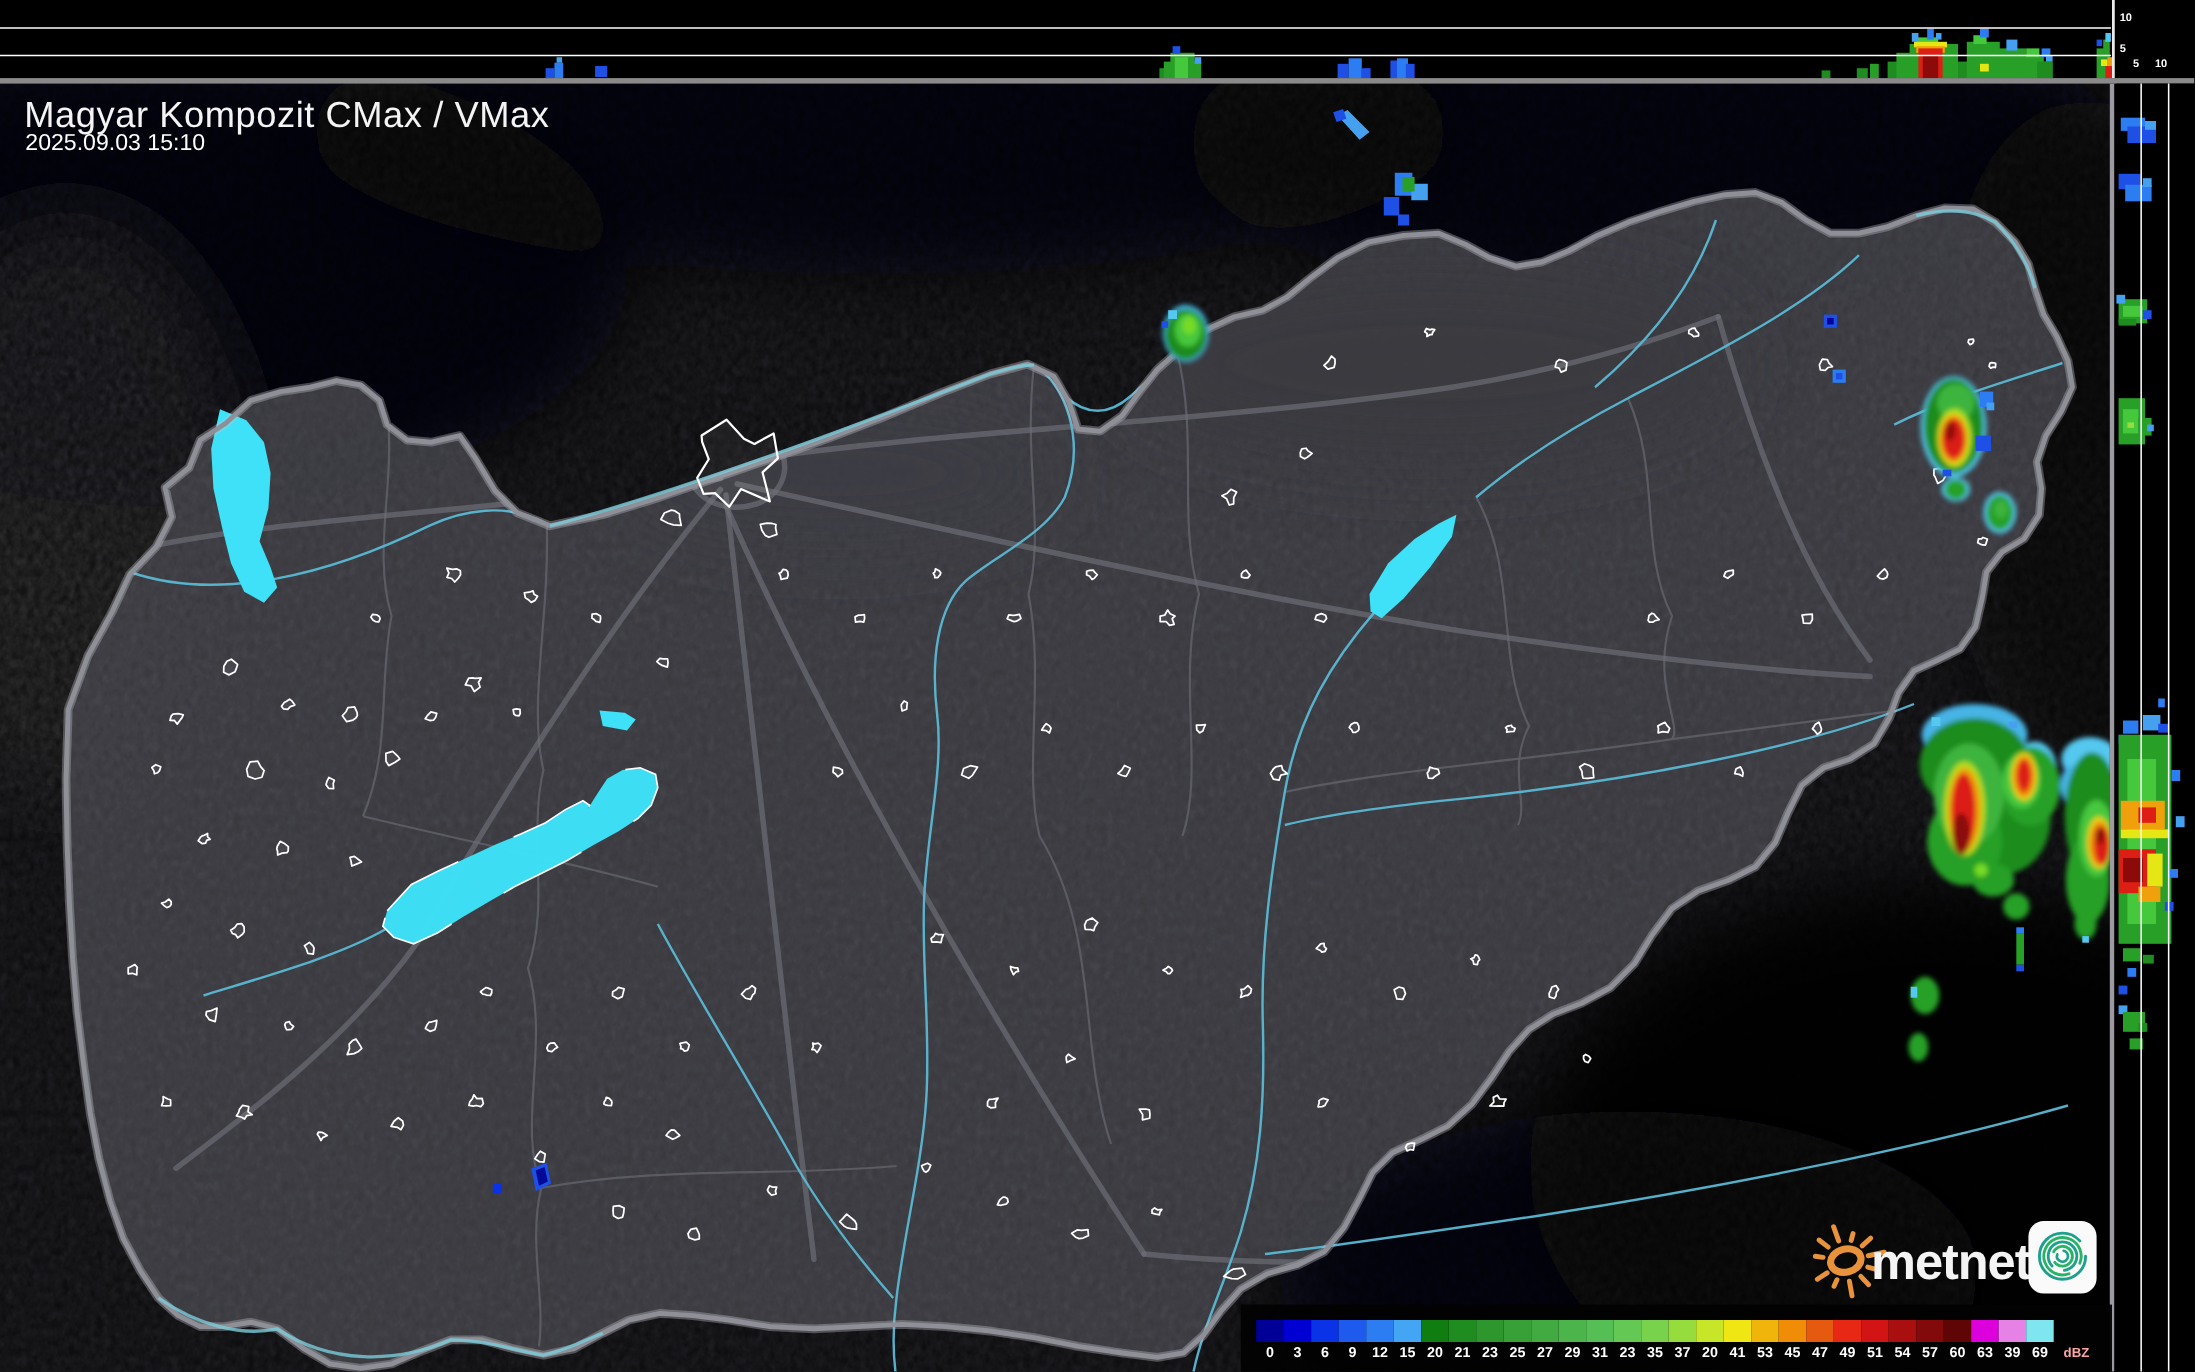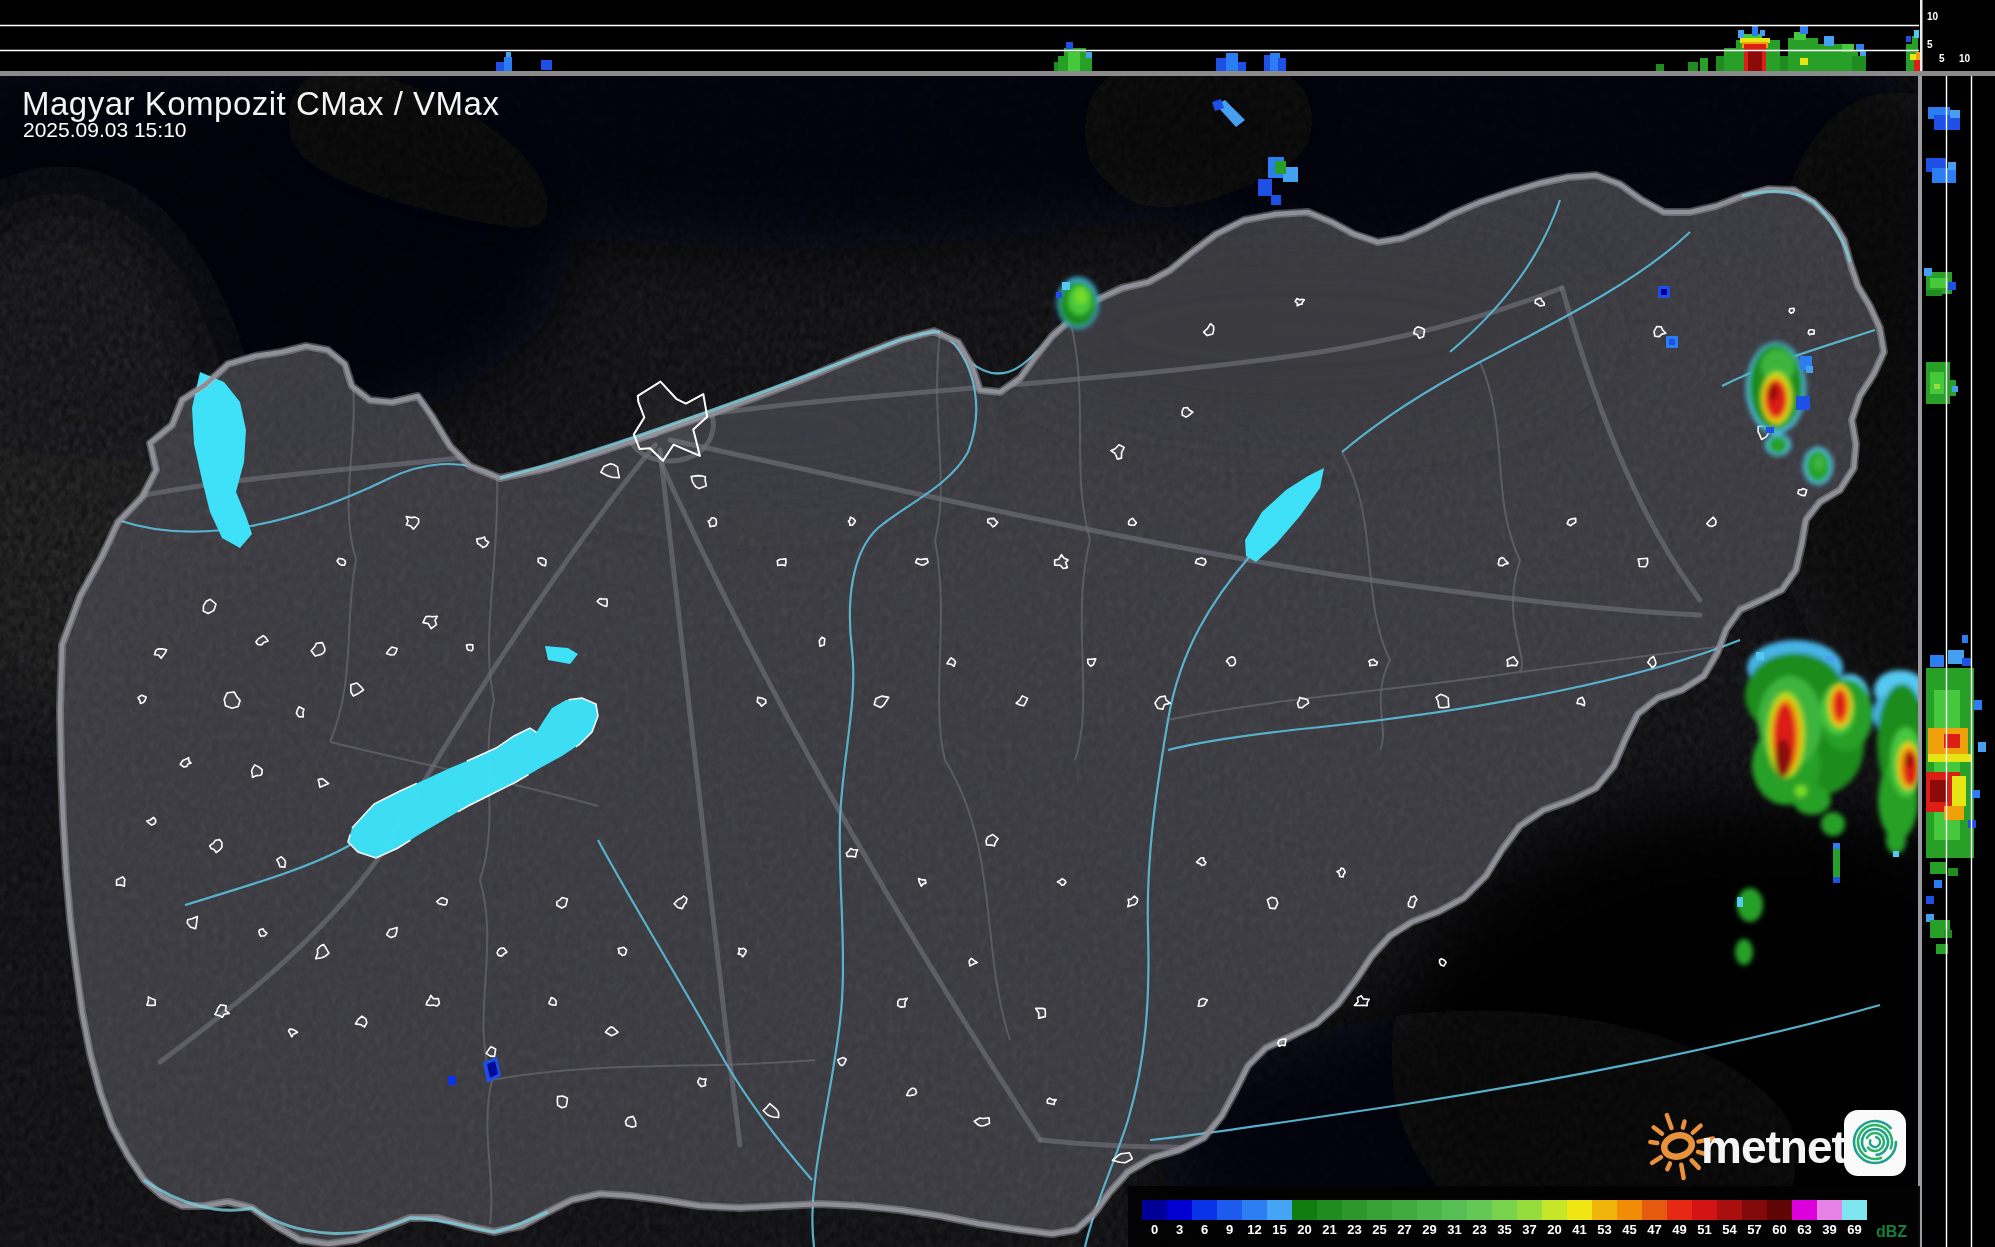--- a/index.html
+++ b/index.html
@@ -13,21 +13,21 @@
   #lab-t10{left:1927px;top:11px;}
   #lab-t5{left:1927px;top:39px;}
   #lab-r5{left:1939px;top:53px;}
   #lab-r10{left:1959px;top:53px;}
   #legend-panel{position:absolute;left:1128px;top:1186px;width:792px;height:61px;
       background:rgba(2,2,2,.94);z-index:8;}
   #legend-cells{position:absolute;left:14px;top:14px;display:flex;}
   .lcell{width:25px;display:flex;flex-direction:column;align-items:center;}
   .lsw{width:25px;height:20px;}
   .llb{margin-top:3px;font-size:13px;font-weight:bold;color:#fff;line-height:14px;}
-  #legend-unit{position:absolute;left:748px;top:37px;font-size:16px;font-weight:bold;color:#15803d;}
+  #legend-unit{position:absolute;left:748px;top:37px;font-size:12px;font-weight:bold;color:#fca5a5;}
 </style>
 </head>
 <body>
 
 <div id="stage">
 
   <svg id="scene" width="1995" height="1247" viewBox="0 0 1995 1247">
     <defs>
       <filter id="f-noise" x="0" y="0" width="100%" height="100%">
         <feTurbulence type="fractalNoise" baseFrequency="0.16 0.12" numOctaves="3" seed="7" result="t"></feTurbulence>

